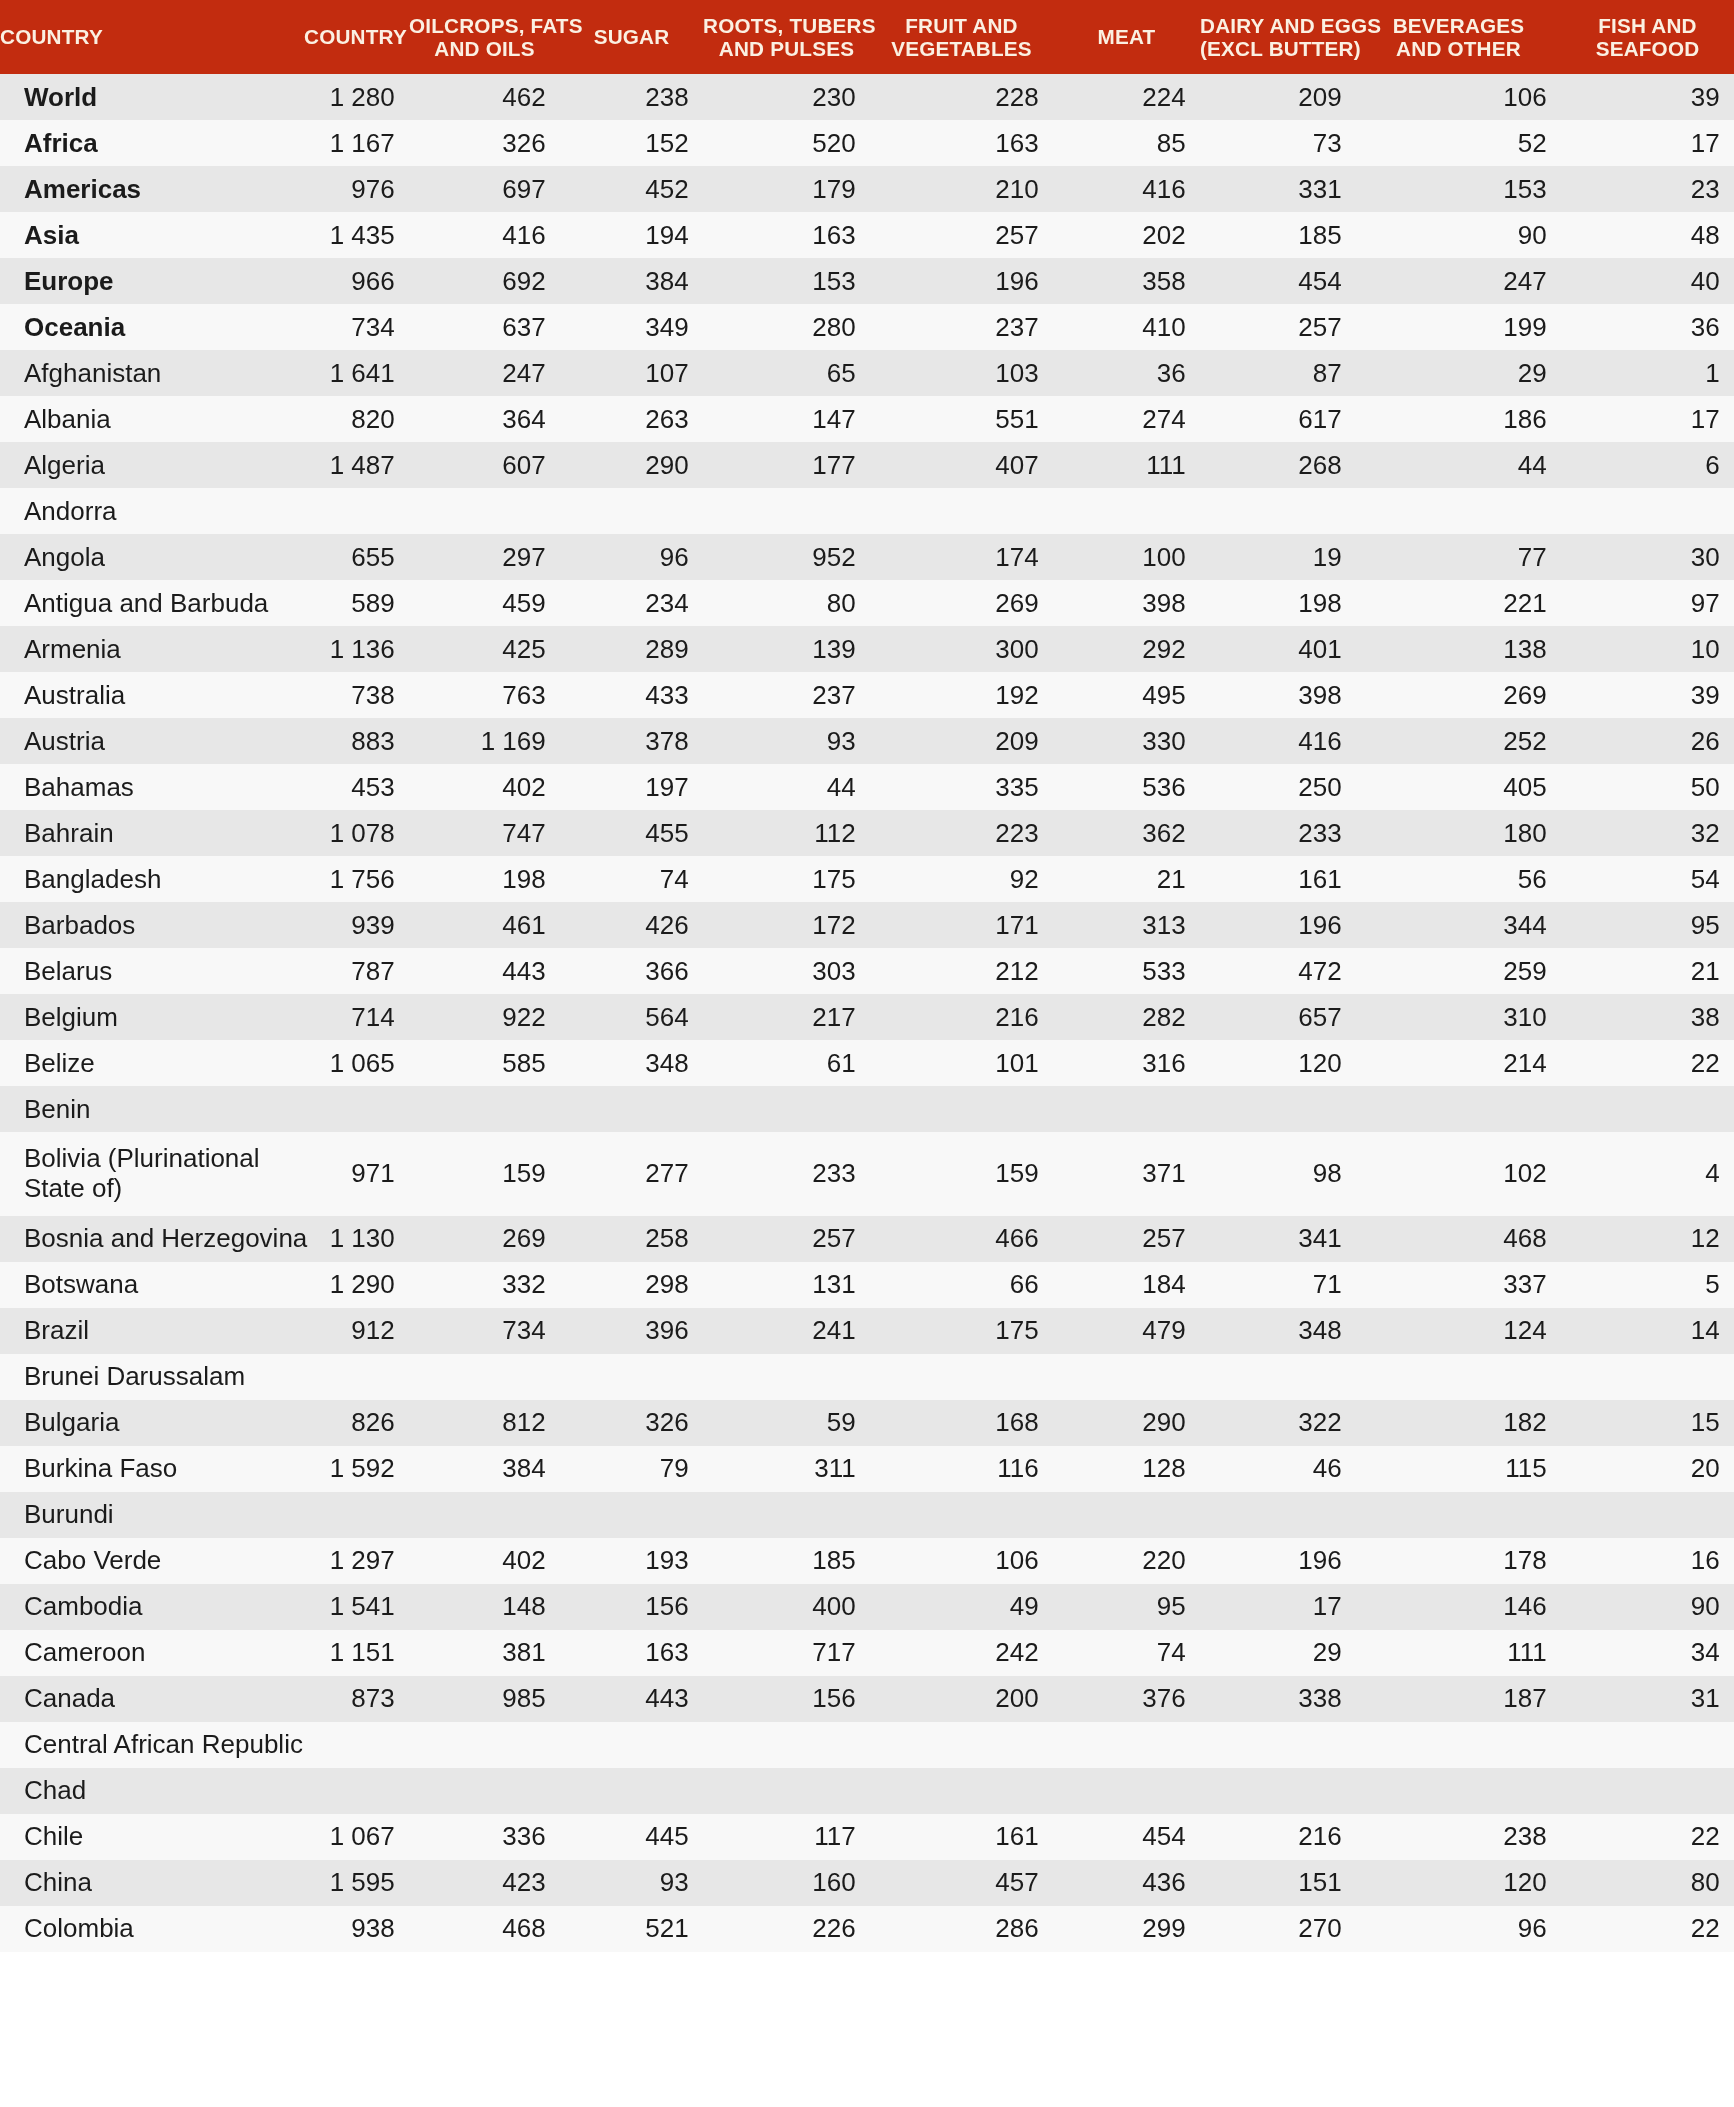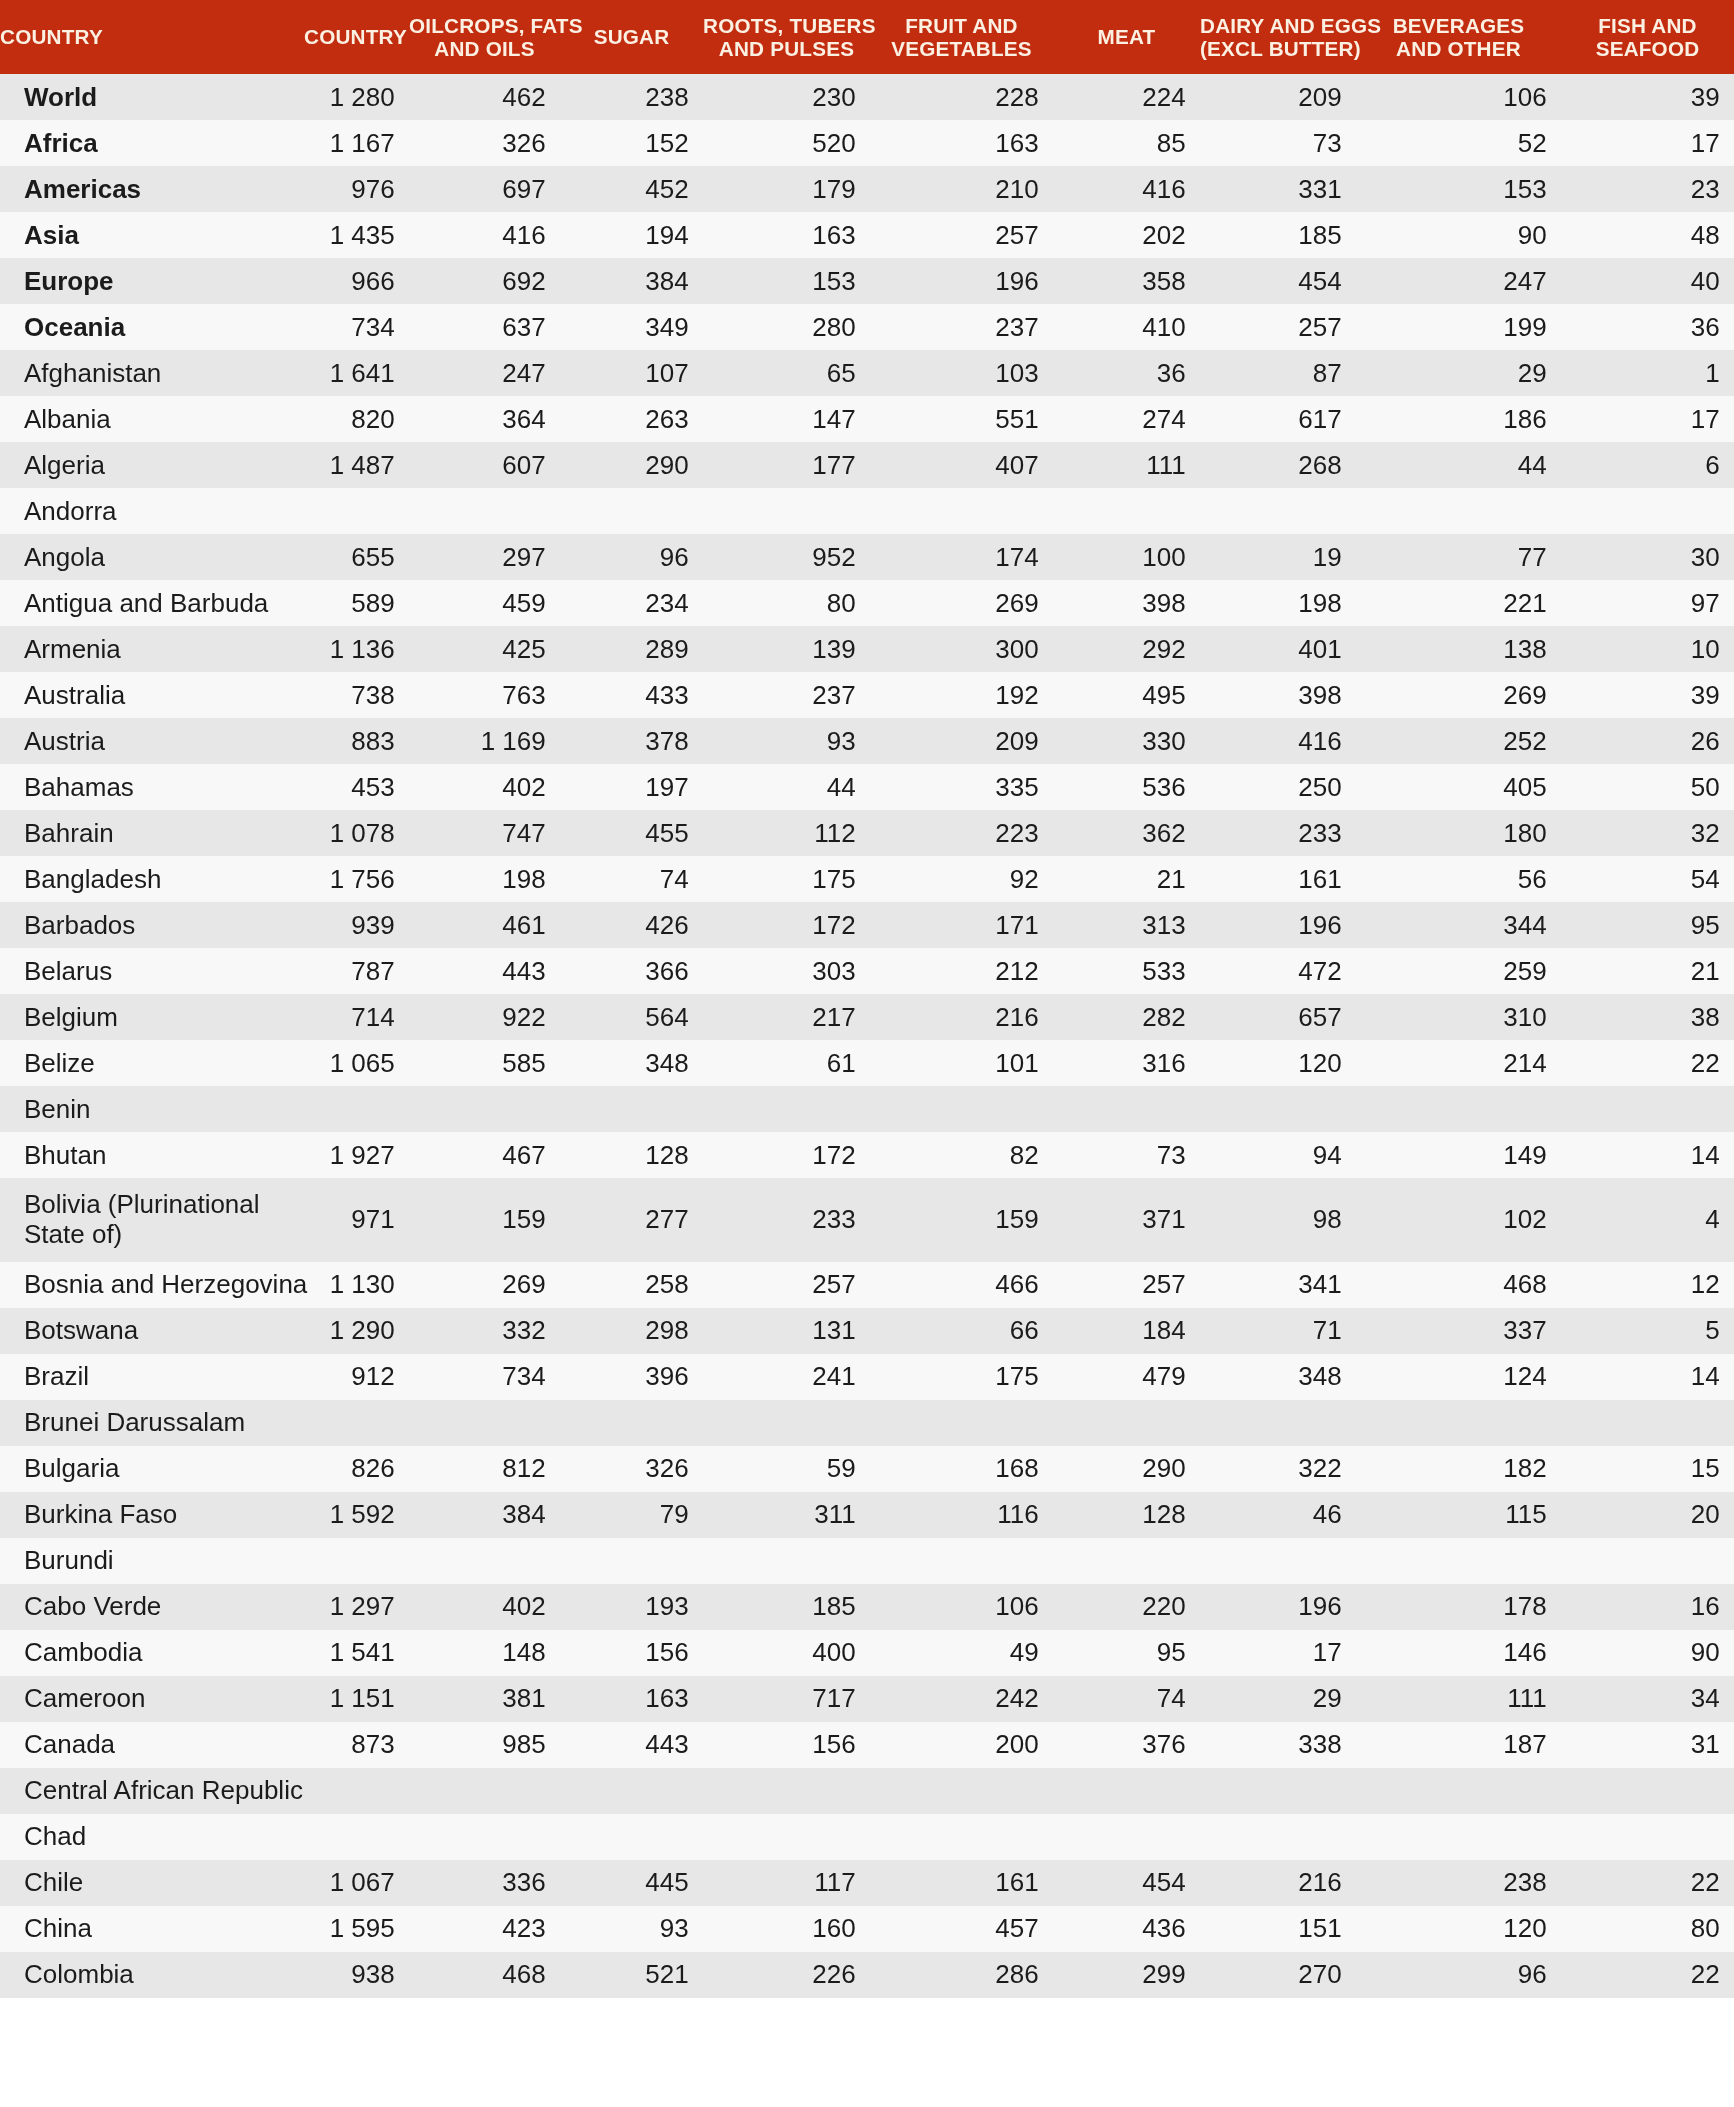--- a/index.html
+++ b/index.html
@@ -358,32 +358,20 @@
         <td class="num"></td>
         <td class="num"></td>
         <td class="num"></td>
         <td class="num"></td>
         <td class="num"></td>
         <td class="num"></td>
         <td class="num"></td>
         <td class="num"></td>
         <td class="num"></td>
       </tr>
-      <tr>
-        <td class="country"><span>Bhutan</span></td>
-        <td class="num">1 927</td>
-        <td class="num">467</td>
-        <td class="num">128</td>
-        <td class="num">172</td>
-        <td class="num">82</td>
-        <td class="num">73</td>
-        <td class="num">94</td>
-        <td class="num">149</td>
-        <td class="num">14</td>
-      </tr>
       <tr class="two-line">
         <td class="country"><span>Bolivia (Plurinational State of)</span></td>
         <td class="num">971</td>
         <td class="num">159</td>
         <td class="num">277</td>
         <td class="num">233</td>
         <td class="num">159</td>
         <td class="num">371</td>
         <td class="num">98</td>
         <td class="num">102</td>

